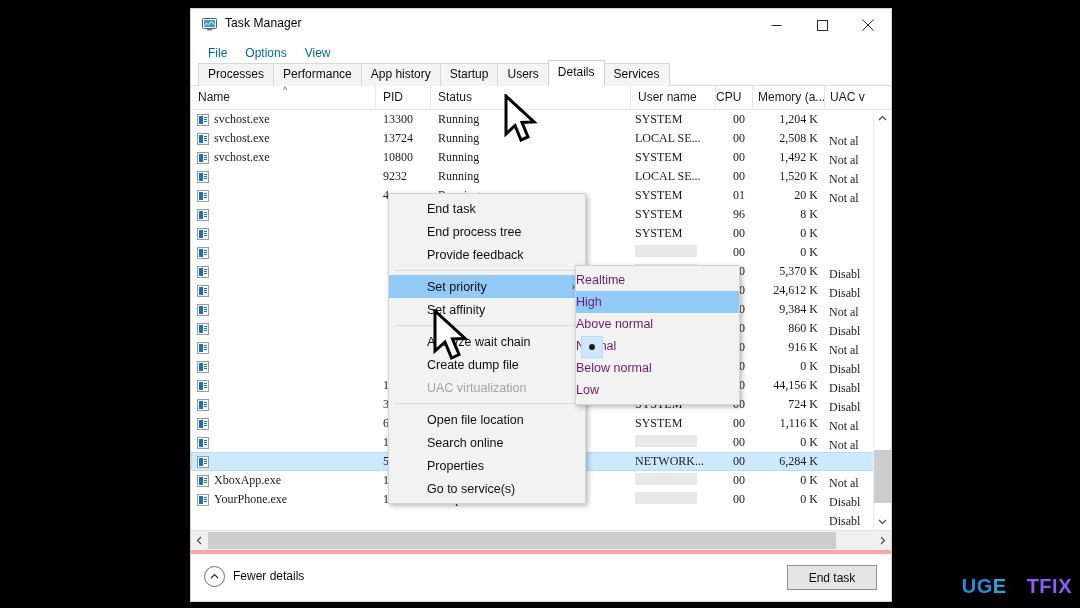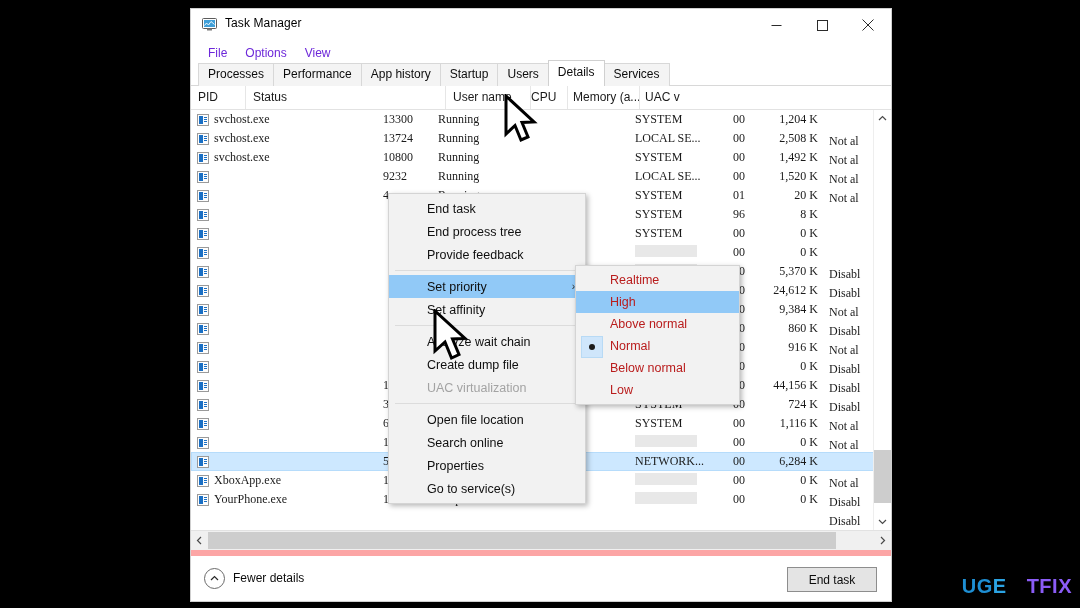--- a/index.html
+++ b/index.html
@@ -28,21 +28,21 @@
     font-size:12px;color:#000;letter-spacing:.1px;
   }
   .caption-btns{position:absolute;right:0;top:0;display:flex;}
   .cap-btn{
     width:46px;height:32px;display:flex;align-items:center;justify-content:center;
     font-size:12px;color:#2b2b2b;
   }
   .cap-btn svg{display:block;}
   
   .menubar{height:23px;display:flex;align-items:center;padding-left:8px;background:#fff;}
-  .menu-item{font-size:12px;color:#6d28d9;padding:2px 9px;}
+  .menu-item{font-size:12px;color:#0369a1;padding:2px 9px;}
   
   .tabstrip{
     height:22px;position:relative;padding-left:7px;background:#fff;
     display:flex;align-items:flex-end;
   }
   .tabstrip:after{
     content:"";position:absolute;left:0;right:0;bottom:0;height:1px;background:#d8d8d8;
   }
   .tab{
     font-size:12px;color:#0c0c0c;
@@ -126,21 +126,21 @@
   .hscroll{
     height:19px;background:#f0f0f0;border-top:1px solid #e2e2e2;
     position:relative;display:flex;align-items:center;
   }
   .hs-btn{width:17px;height:19px;display:flex;align-items:center;justify-content:center;font-size:9px;color:#4a4a4a;}
   .hs-track{position:absolute;left:17px;right:17px;top:0;bottom:0;background:#f0f0f0;}
   .hs-thumb{position:absolute;left:17px;top:1px;height:17px;width:628px;background:#cdcdcd;}
   .hs-right{position:absolute;right:0;top:0;}
   
   .statusbar{
-    height:44px;position:relative;background:#fff;border-top:6px solid #fca5a5;
+    height:44px;position:relative;background:#fff;border-top:4px solid #fca5a5;
     display:flex;align-items:center;
   }
   .fewer{
     display:flex;align-items:center;margin-left:13px;font-size:12px;color:#0c0c0c;
   }
   .chev-circle{
     width:19px;height:19px;border:1px solid #6a6a6a;border-radius:50%;
     display:flex;align-items:center;justify-content:center;margin-right:8px;
     font-size:9px;color:#2a2a2a;
   }
@@ -168,21 +168,21 @@
   .ctx-arrow{position:absolute;right:10px;font-size:10px;color:#303030;}
   
   .submenu{
     position:absolute;left:384px;top:256px;width:163px;
     background:#f2f2f2;border:1px solid #d4d4d4;
     box-shadow:2px 2px 5px rgba(0,0,0,.28);
     padding:3px 0;z-index:50;
   }
   .sub-item{
     height:22px;display:flex;align-items:center;
-    padding-left:34px;font-size:12.5px;color:#b91c1c;position:relative;
+    font-size:12.5px;color:#701a75;position:relative;
   }
   .sub-item.hl{background:#91c9f7;}
   .radio-box{
     position:absolute;left:5px;top:1px;width:20px;height:20px;
     background:#cfe6fb;border:1px solid #b8daf5;
     display:flex;align-items:center;justify-content:center;
   }
   .radio-dot{width:6px;height:6px;border-radius:50%;background:#1b1b1b;}
   
   .cursor{position:absolute;z-index:90;pointer-events:none;}
@@ -241,20 +241,24 @@
     <div class="tab">Processes</div>
     <div class="tab">Performance</div>
     <div class="tab">App history</div>
     <div class="tab">Startup</div>
     <div class="tab">Users</div>
     <div class="tab active">Details</div>
     <div class="tab">Services</div>
   </div>
 
   <div class="colhead">
+    <div class="ch" style="width:185px">
+      <span>Name</span>
+      <span class="sortmark">^</span>
+    </div>
     <div class="ch" style="width:55px">PID</div>
     <div class="ch" style="width:200px">Status</div>
     <div class="ch" style="width:85px">User name</div>
     <div class="ch num" style="width:37px">CPU</div>
     <div class="ch" style="width:72px;padding-left:5px">Memory (a...</div>
     <div class="ch" style="width:47px;border-right:none;padding-left:5px">UAC v</div>
   </div>
 
   <div class="listwrap">
     <div class="rows" id="rows-container">

